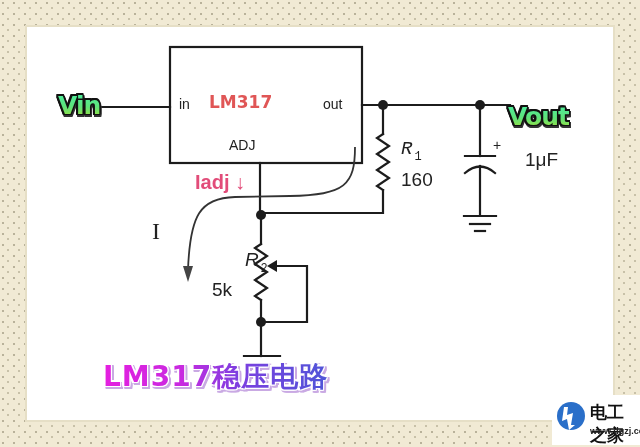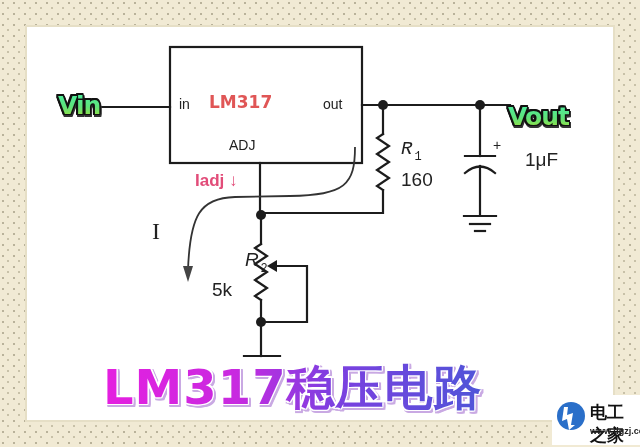--- a/index.html
+++ b/index.html
@@ -26,26 +26,26 @@
     -webkit-background-clip:text; background-clip:text; -webkit-text-fill-color:transparent;
     -webkit-text-stroke:0px;
     filter: drop-shadow(1.5px 0 0 #111) drop-shadow(-1.5px 0 0 #111) drop-shadow(0 1.5px 0 #111) drop-shadow(0 -1.5px 0 #111) drop-shadow(1px 2px 0 #333);
     letter-spacing:-1px;
   }
   .pin { font-size:14px; color:#222; }
   .chip {
     font-family:"DejaVu Sans", sans-serif; font-weight:bold; font-size:17px; color:#e05656;
     letter-spacing:0px;
   }
-  .iadj { font-weight:bold; font-size:17px; color:#e24c79; }
+  .iadj { font-weight:bold; font-size:20px; color:#e24c79; }
   .comp { font-size:19px; color:#222; }
   .compi { font-style:italic; }
   .sub { font-size:12px; position:relative; top:6px; margin-left:2px; }
   .title {
-    font-family:"DejaVu Sans", sans-serif; font-weight:bold; font-size:48px;
+    font-family:"DejaVu Sans", sans-serif; font-weight:bold; font-size:28px;
     background:linear-gradient(90deg,#e51fe0 0%,#c82ae0 35%,#7d3fe0 60%,#4f55d8 100%);
     -webkit-background-clip:text; background-clip:text; -webkit-text-fill-color:transparent;
     filter: drop-shadow(1.5px 0 0 #fff) drop-shadow(-1.5px 0 0 #fff) drop-shadow(0 1.5px 0 #fff) drop-shadow(0 -1.5px 0 #fff) drop-shadow(2px 2px 0 #c9a9e3);
     letter-spacing:1px;
   }
   .logo { position:absolute; left:552px; top:395px; width:88px; height:50px; background:#fff; }
   .logo-mark { position:absolute; left:4px; top:6px; width:30px; height:30px; }
   .logo-name { position:absolute; left:38px; top:6px; font-size:17px; font-weight:bold; color:#111; letter-spacing:0px; }
   .logo-url { position:absolute; left:38px; top:31px; font-size:9px; font-weight:bold; color:#222; }
 </style>

